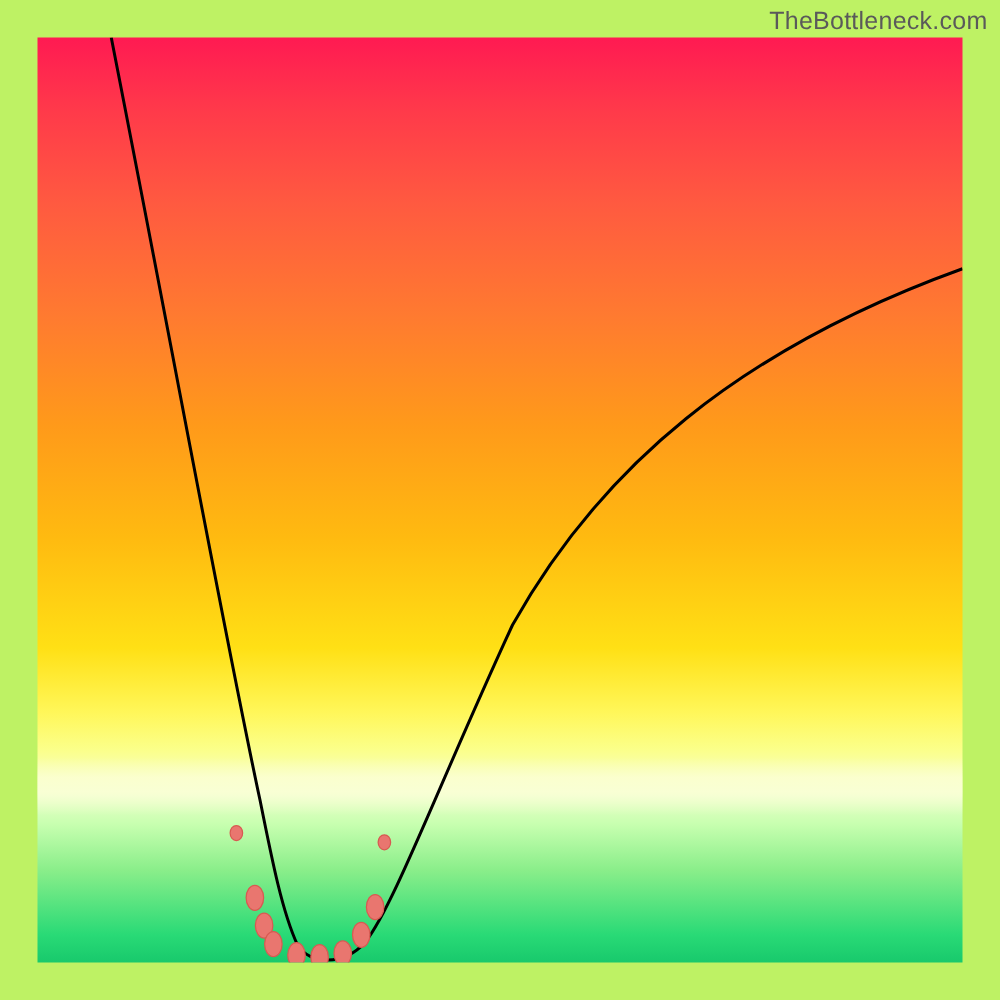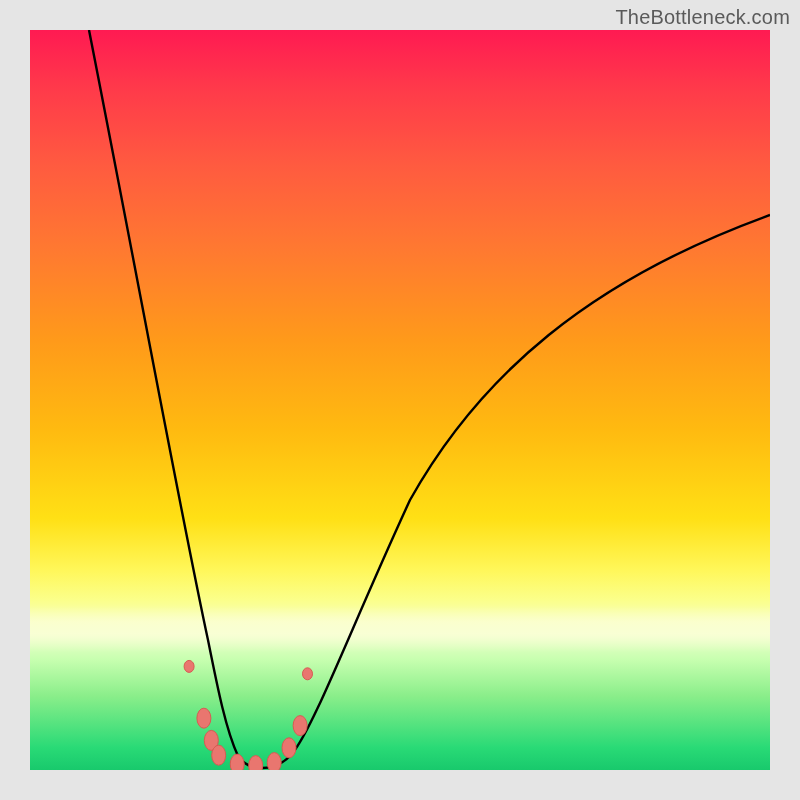--- a/index.html
+++ b/index.html
@@ -8,21 +8,21 @@
     width: 800px;
     height: 800px;
     overflow: hidden;
     background: #000;
     font-family: Arial, Helvetica, sans-serif;
   }
   .frame {
     position: relative;
     width: 800px;
     height: 800px;
-    background: #e5e5e5;
+    background: #bef264;
   }
   .plot-area {
     position: absolute;
     left: 30px;
     top: 30px;
     width: 740px;
     height: 740px;
     
     background: linear-gradient(to bottom,
       #ff1a52 0%,

